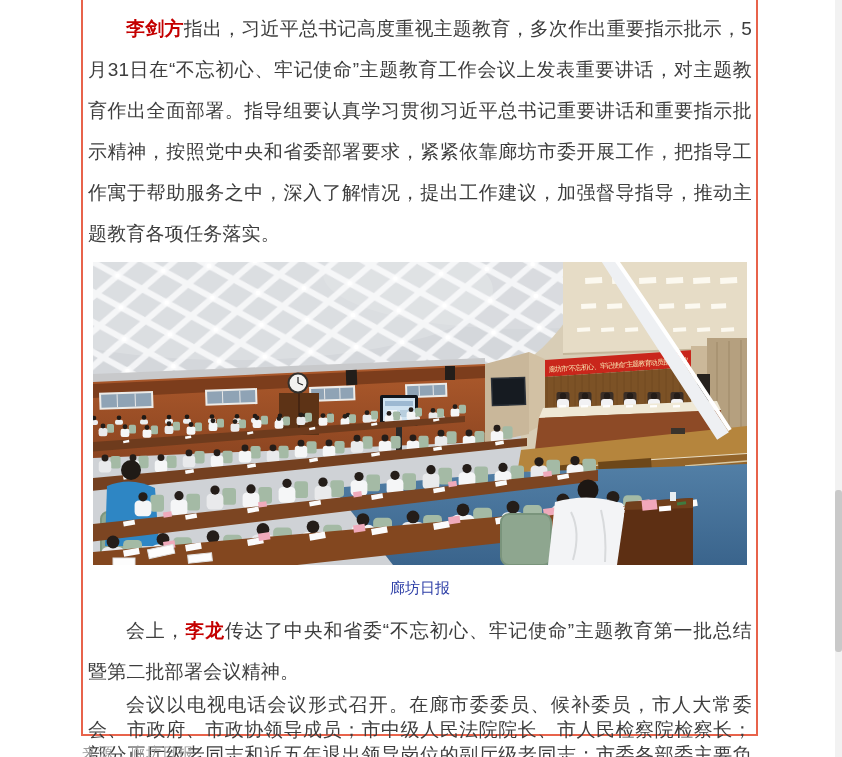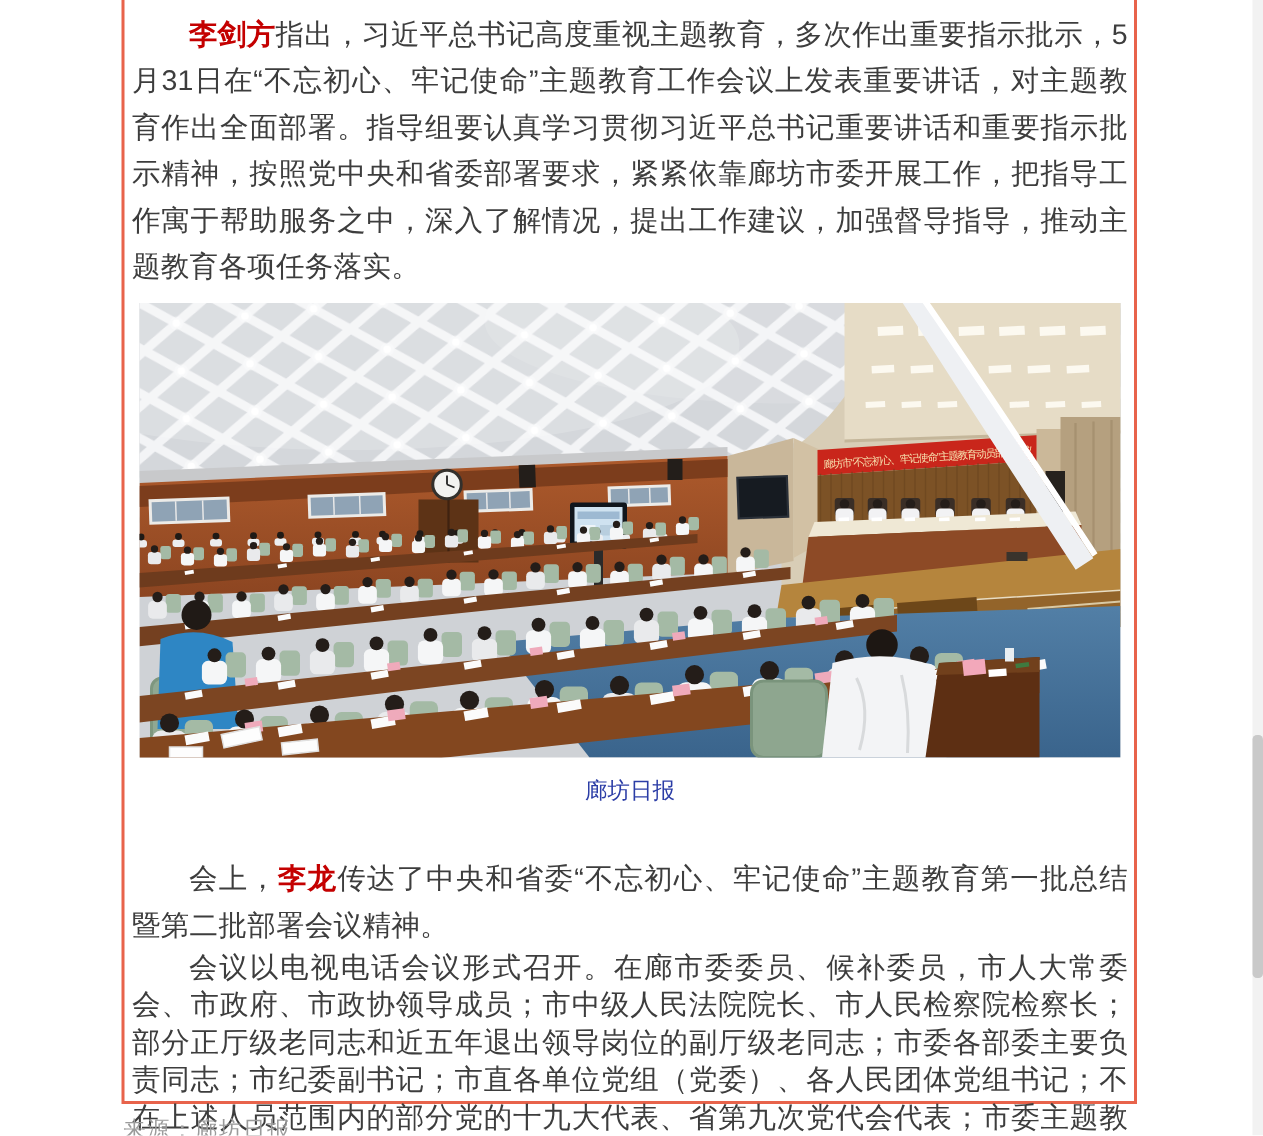--- a/index.html
+++ b/index.html
@@ -6,24 +6,24 @@
   body{
     width:842px;height:757px;position:relative;overflow:hidden;background:#ffffff;
     font-family:"Liberation Sans","DejaVu Sans",sans-serif;
   }
   .content-box{
     position:absolute;left:81px;top:-20px;width:677px;height:756px;
     box-sizing:border-box;border:2px solid #e8634b;background:#ffffff;
   }
   .article{padding:26px 4px 0 5px;}
   .para{
-    margin:0;font-size:19px;line-height:31px;color:#3d3d3d;
+    margin:0;font-size:19px;line-height:41px;color:#3d3d3d;
     text-align:justify;text-indent:2em;letter-spacing:0.2px;
   }
-  .para.p2{margin-top:33px;}
+  .para.p2{margin-top:12px;}
   .para.p3{line-height:25px;}
   .red-name{color:#c40000;font-weight:bold;}
   figure{margin:8px 0 0 0;text-align:center;}
   .photo{display:block;margin:0 auto;background:#cfd2d6;}
   .caption{
     margin-top:13px;font-size:15px;line-height:20px;color:#2b3da6;text-align:center;text-indent:0;
   }
   .source{
     position:absolute;left:82px;top:744px;font-size:15px;color:#9b9b9b;letter-spacing:1px;
   }

